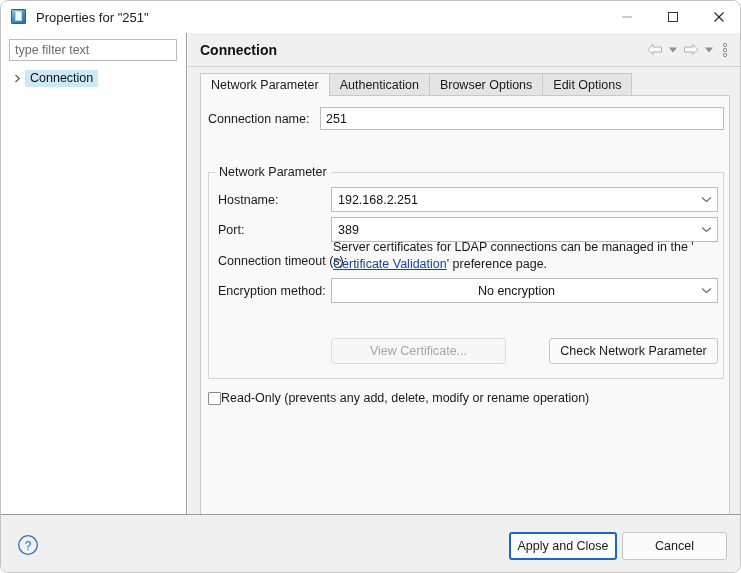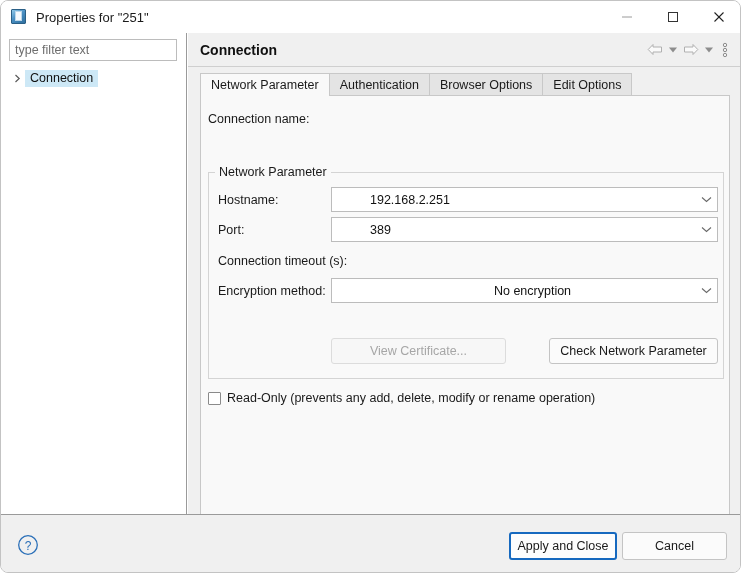--- a/index.html
+++ b/index.html
@@ -179,21 +179,21 @@
     border: 1px solid #bcbcbc;
     background: #ffffff;
     height: 25px;
     display: flex; align-items: center;
   }
   .combo .cval {
     flex: 1;
     padding-left: 6px;
     font-size: 12.5px;
     color: #121212;
-    white-space: nowrap; overflow: hidden; margin-left: 32px;
+    white-space: nowrap; overflow: hidden;
   }
   .combo .carrow {
     width: 22px; height: 100%;
     display: flex; align-items: center; justify-content: center;
   }
 
   
   #groupbox {
     position: absolute; left: 7px; top: 76px;
     width: 516px; height: 207px;
@@ -241,21 +241,21 @@
     position: absolute; left: 7px; top: 295px;
     display: flex; align-items: center;
   }
   .cbox {
     width: 13px; height: 13px;
     border: 1px solid #8a8a8a;
     background: #ffffff;
     flex: none;
     border-radius: 1px;
   }
-  #readonly-label { margin-left: 6px; font-size: 12.5px; color: #1a1a1a; white-space: nowrap; }
+  #readonly-label { font-size: 12.5px; color: #1a1a1a; white-space: nowrap; }
 
   
   #bottombar {
     position: absolute; left: 0; top: 513px;
     width: 741px; height: 60px;
     background: #f0f0f0;
     border-top: 1px solid #9a9a9a;
   }
   #help-icon {
     position: absolute; left: 16px; top: 19px;
@@ -346,20 +346,21 @@
     <div id="tabs">
       <div class="tab active">Network Parameter</div>
       <div class="tab">Authentication</div>
       <div class="tab">Browser Options</div>
       <div class="tab">Edit Options</div>
     </div>
 
     <div id="tabbody">
 
       <div class="lbl" style="left:7px; top:16px;">Connection name:</div>
+      <input class="txtfield" style="left: 119px; top: 11px; width: 404px;" type="text" value="251">
 
       <div id="groupbox"></div>
       <div id="group-legend">Network Parameter</div>
 
       <div class="lbl" style="left:17px; top:97px;">Hostname:</div>
       <div class="combo" style="left:130px; top:91px; width:387px;">
         <span class="cval">192.168.2.251</span>
         <span class="carrow">
           <svg width="11" height="7" viewBox="0 0 11 7">
               <polyline points="1,1.5 5.5,5.5 10,1.5" fill="none" stroke="#6b6b6b" stroke-width="1.1"></polyline>
@@ -382,20 +383,21 @@
       <div class="lbl" style="left:17px; top:188px;">Encryption method:</div>
       <div class="combo" style="left:130px; top:182px; width:387px;text-align:center;">
         <span class="cval">No encryption</span>
         <span class="carrow">
           <svg width="11" height="7" viewBox="0 0 11 7">
               <polyline points="1,1.5 5.5,5.5 10,1.5" fill="none" stroke="#6b6b6b" stroke-width="1.1"></polyline>
             </svg>
         </span>
       </div>
 
+      <div id="cert-note"><span>Server certificates for LDAP connections can be managed in the '</span><br><span id="cert-link">Certificate Validation</span><span>' preference page.</span></div>
 
       <div class="btn" style="left:348px; top:242px; width:169px; height:26px;">Check Network Parameter</div>
       <div class="btn disabled" style="left:130px; top:188px; width:175px; height:26px; top:242px;">View Certificate...</div>
 
       <div id="readonly-row">
         <span class="cbox"></span>
         <span id="readonly-label">Read-Only (prevents any add, delete, modify or rename operation)</span>
       </div>
 
     </div>

